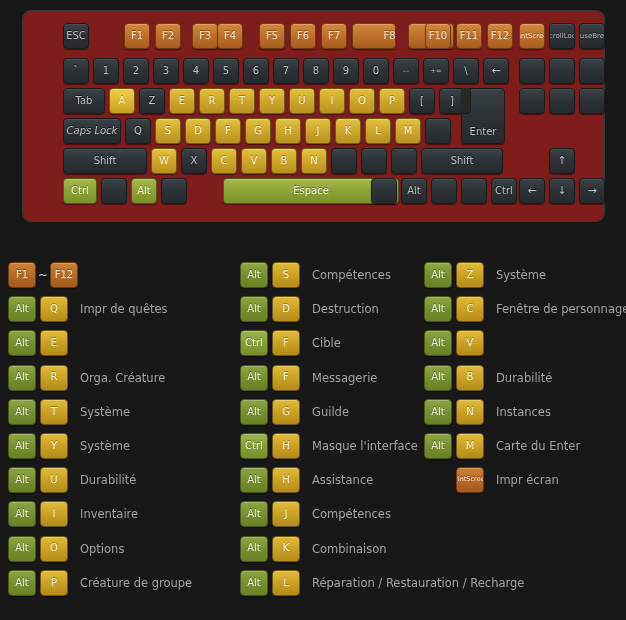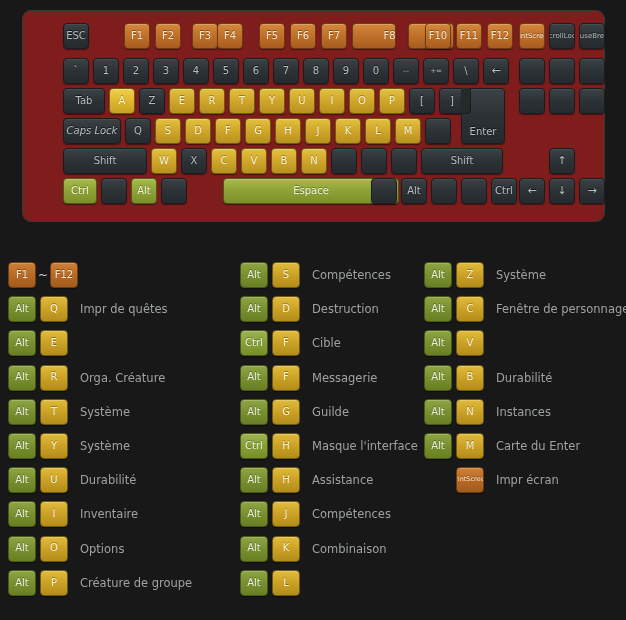--- a/index.html
+++ b/index.html
@@ -615,20 +615,21 @@
           <span>K</span>
         </div>
         <div class="lg-label">Combinaison</div>
       </div>
       <div class="legend-row">
         <div class="lg-key green">Alt</div>
         <div class="lg-gap"></div>
         <div class="lg-key gold">
           <span>L</span>
         </div>
+        <div class="lg-label">Réparation / Restauration / Recharge</div>
       </div>
     </div>
   <div class="legend-col" id="legend-col-2">
       <div class="legend-row">
         <div class="lg-key green">Alt</div>
         <div class="lg-gap"></div>
         <div class="lg-key gold">
           <span>Z</span>
         </div>
         <div class="lg-label">Système</div>

